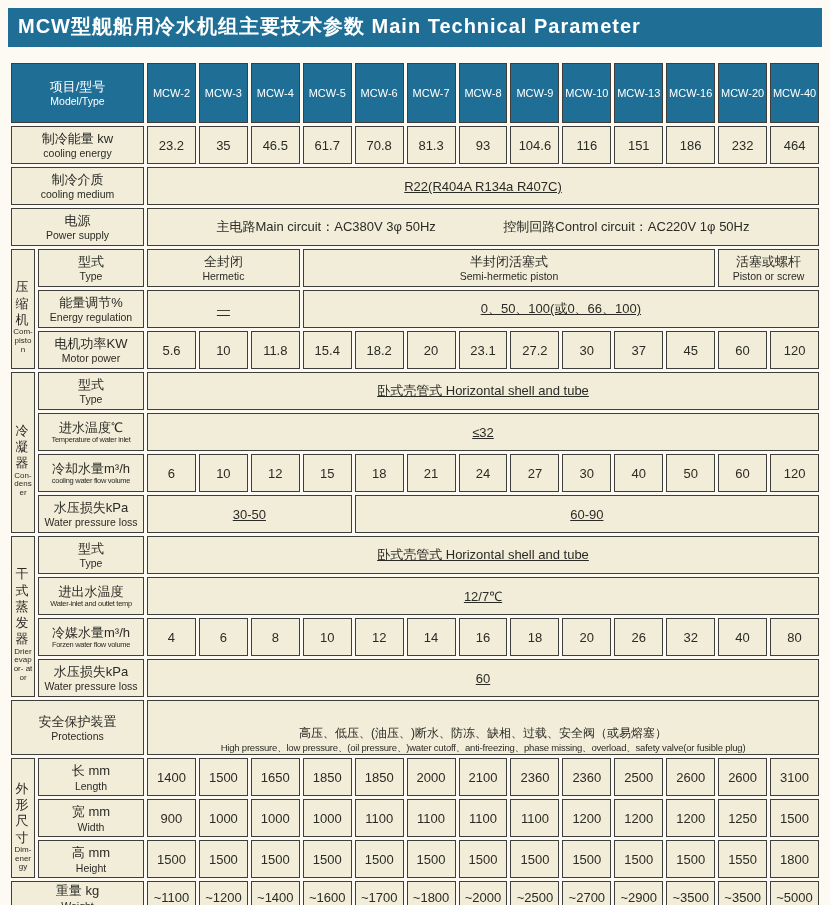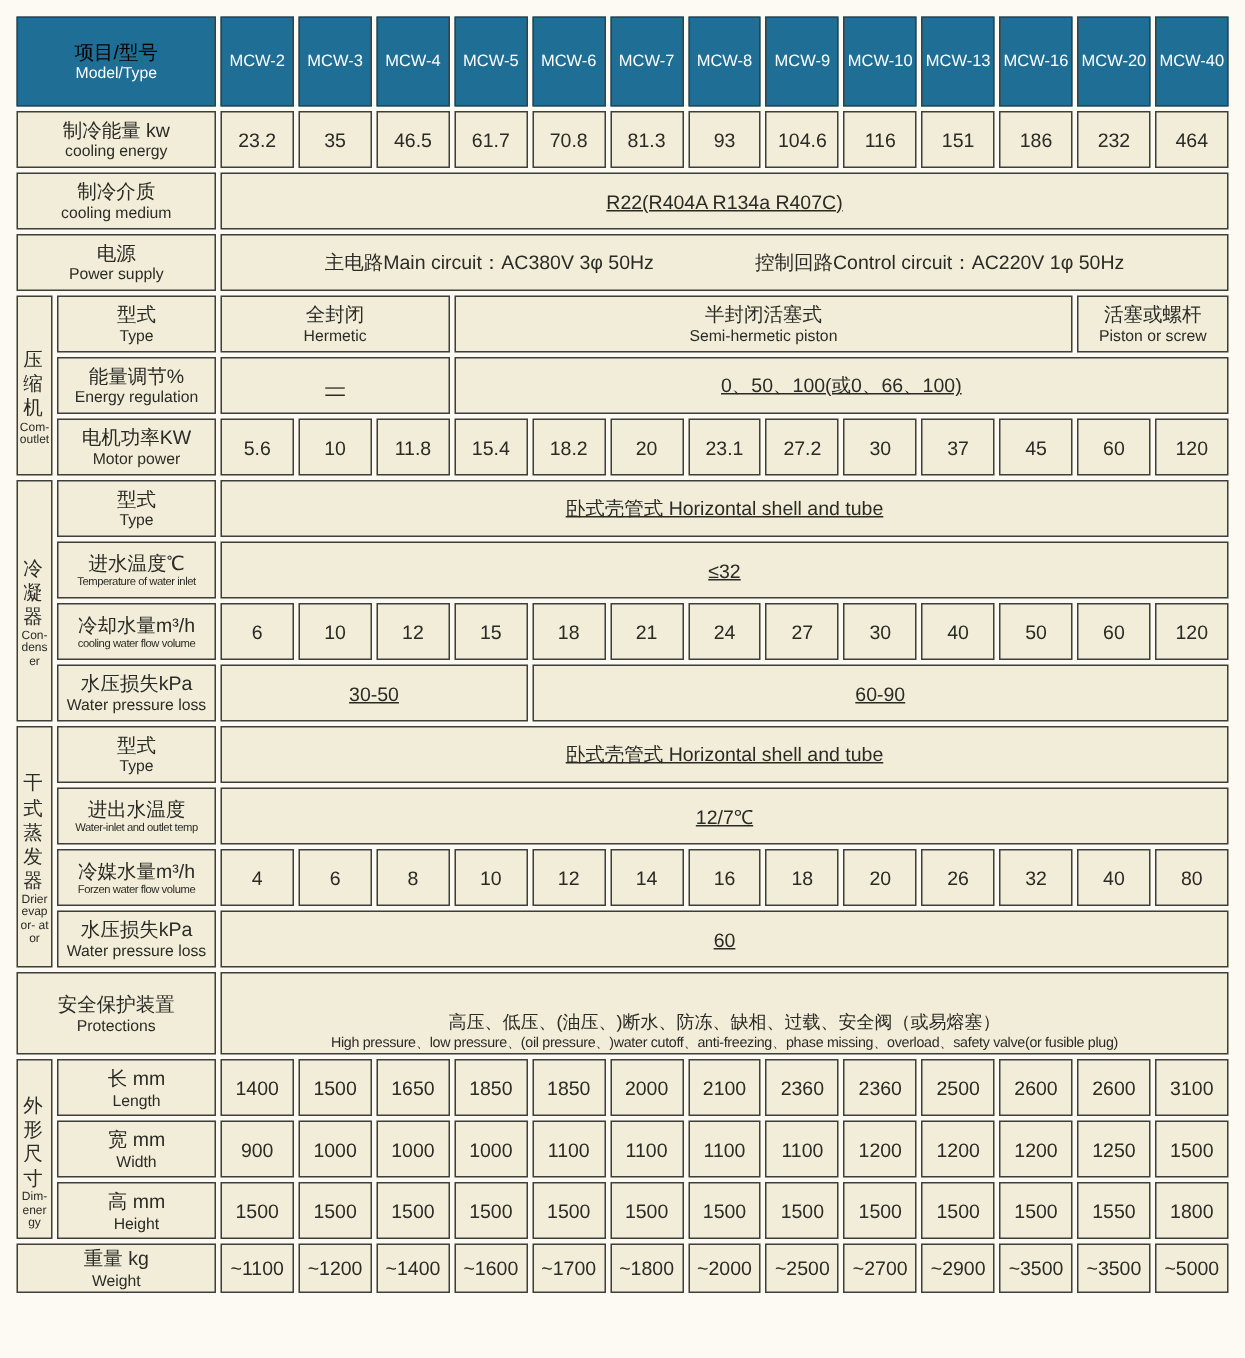--- a/index.html
+++ b/index.html
@@ -32,21 +32,21 @@
     vertical-align:middle;
     padding:1px 1px;
     font-size:13px;
     overflow:hidden;
   }
   tr { height:38px; }
   tr.r-header { height:60px; }
   tr.r-protect { height:50px; }
   tr.r-weight { height:32px; }
   td.hdr { background:#1e6e96; color:#ffffff; font-size:11px; }
-  td.hdr .zh { color:#000000; }
+  td.hdr .zh { color:#ffffff; }
   td.hdr .en { color:#ffffff; }
   .zh { font-size:13px; line-height:1.25; }
   .en { font-size:10.5px; line-height:1.15; }
   .en.tiny { font-size:7.5px; letter-spacing:-0.3px; }
   td.sec {
     font-size:13px;
     line-height:1.2;
     word-break:break-all;
     padding:3px 1px;
   }
@@ -61,20 +61,21 @@
     font-size:13px;
   }
   .protect-zh { font-size:12px; line-height:1.3;margin-top:24px; }
   .protect-en { font-size:9.5px; line-height:1.25; letter-spacing:-0.2px; }
 </style>
 </head>
 <body>
 
 <div class="page">
 
+  <div class="title-bar">MCW型舰船用冷水机组主要技术参数 Main Technical Parameter</div>
 
   <table class="spec">
     <colgroup>
       <col style="width:24px">
       <col style="width:106px">
       <col span="13">
     </colgroup>
 
     <tbody>
         <tr class="r-header">
@@ -134,21 +135,21 @@
         <div class="psu-flex">
           <span>主电路Main circuit：AC380V 3φ  50Hz</span>
           <span>控制回路Control circuit：AC220V 1φ  50Hz</span>
         </div>
       </td>
     </tr>
 
     <tr>
       <td rowspan="3" class="sec">
         <div class="zh">压缩机</div>
-        <div class="en">Com- outlet</div>
+        <div class="en">Com- piston</div>
       </td>
       <td>
         <div class="zh">型式</div>
         <div class="en">Type</div>
       </td>
       <td colspan="3">
         <div class="zh">全封闭</div>
         <div class="en">Hermetic</div>
       </td>
       <td colspan="8">

